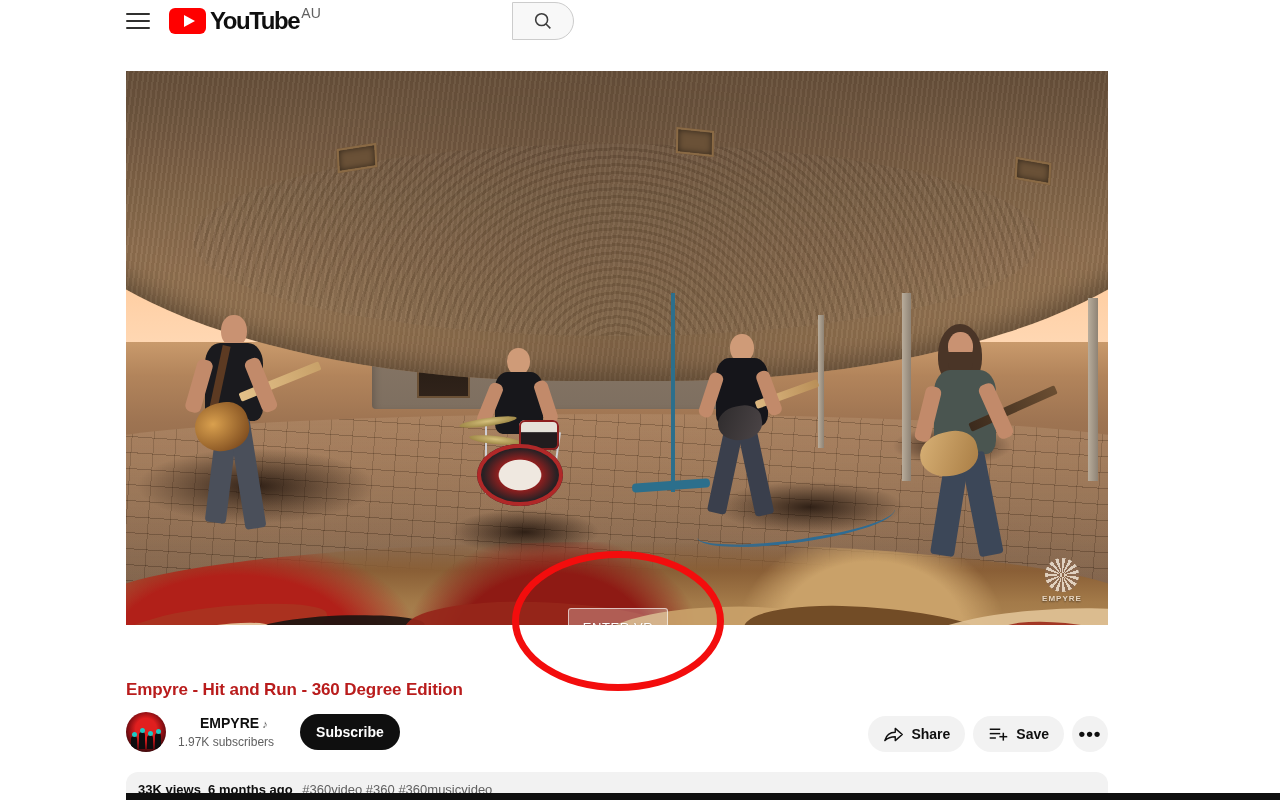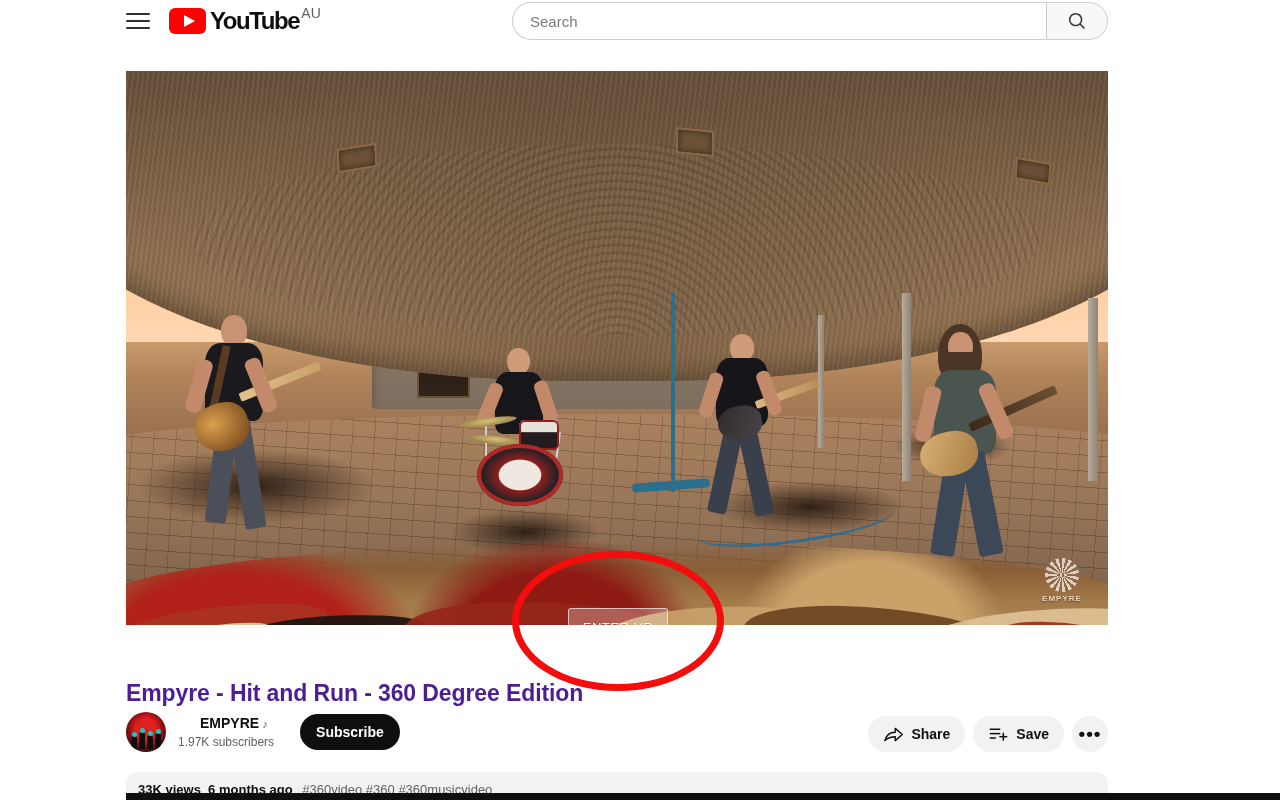--- a/index.html
+++ b/index.html
@@ -361,21 +361,21 @@
     width: 212px; height: 140px;
     border: 7px solid #f30d0d;
     border-radius: 50%;
     pointer-events: none;
     z-index: 40;
   }
 
   
   .vid-title {
     position: absolute; left: 126px; top: 680px;
-    font-size: 23px; font-weight: bold; color: #4c1d95;
+    font-size: 17px; font-weight: bold; color: #b91c1c;
     letter-spacing: -0.1px;
   }
   .owner-row {
     position: absolute; left: 126px; top: 712px;
     display: flex; align-items: center; gap: 12px;
   }
   .avatar {
     width: 40px; height: 40px; border-radius: 50%;
     background: radial-gradient(circle at 50% 42%, #e01f1f 0 34%, #8c0f14 56%, #160507 86%);
     position: relative; overflow: hidden; cursor: pointer; flex: none;
@@ -460,23 +460,20 @@
 
   <div class="yt-logo">
     <div class="yt-play">
       <div class="tri"></div>
     </div>
     <div class="yt-word">YouTube</div>
     <div class="yt-country">AU</div>
   </div>
 
   <div class="search-wrap">
-    <div class="search-box">
-      <input type="text" placeholder="Search" style="">
-    </div>
     <div class="search-btn">
       <svg width="22" height="22" viewBox="0 0 24 24">
         <circle cx="10.5" cy="10.5" r="6.5" fill="none" stroke="#3c3c3c" stroke-width="1.7"></circle>
         <line x1="15.3" y1="15.3" x2="20" y2="20" stroke="#3c3c3c" stroke-width="1.7"></line>
       </svg>
     </div>
   </div>
 </div>
 
 <div class="player">

